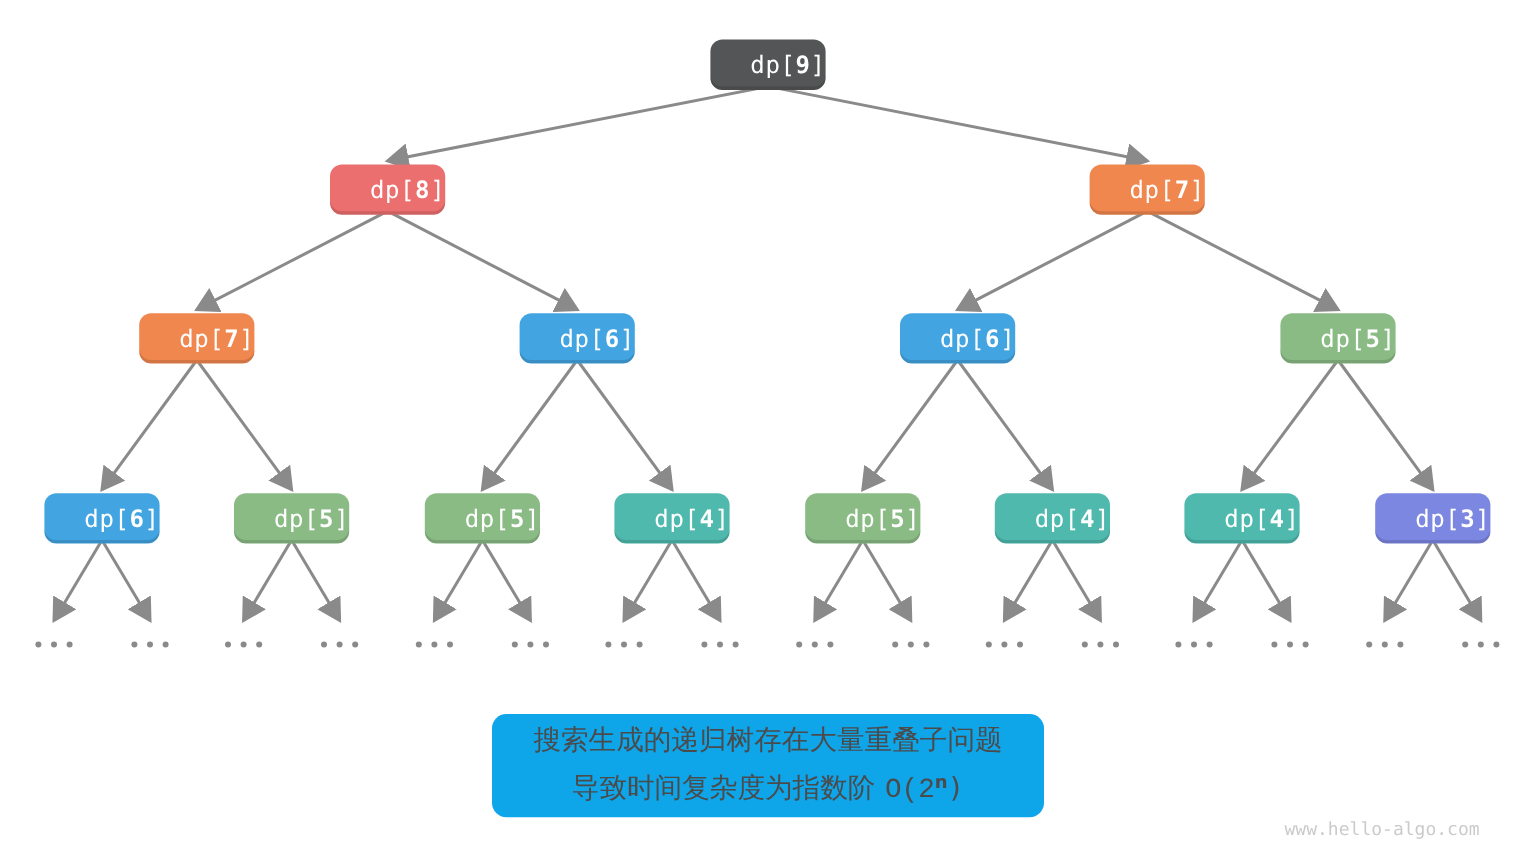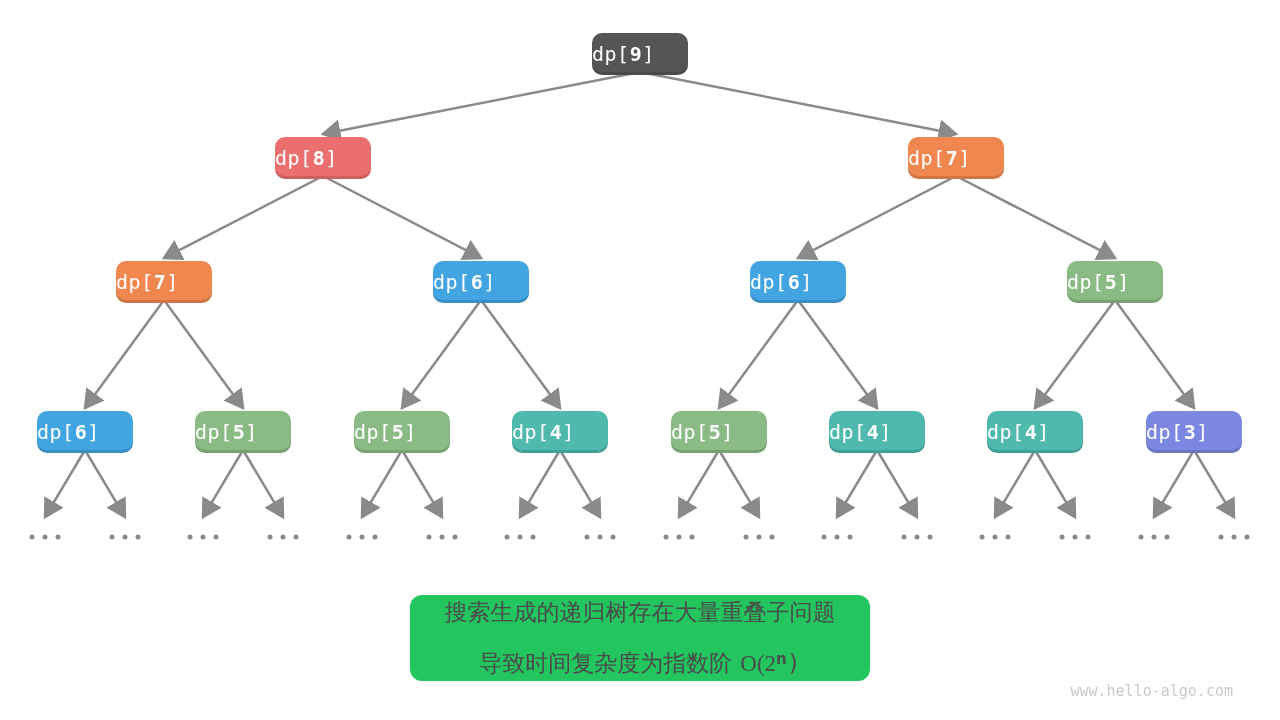--- a/index.html
+++ b/index.html
@@ -4,42 +4,42 @@
 <style>
   html,body{margin:0;padding:0;}
   body{
     width:1280px;height:720px;position:relative;background:#ffffff;
     font-family:"DejaVu Sans",sans-serif;overflow:hidden;
   }
   .stage{position:absolute;inset:0;width:1280px;height:720px;}
   svg.edges{position:absolute;left:0;top:0;width:1280px;height:720px;pointer-events:none;}
   .node{
     position:absolute;width:96px;height:42px;border-radius:10px;
-    display:flex;align-items:center;justify-content:flex-start;
+    display:flex;align-items:center;justify-content:flex-end;
     color:#ffffff;font-family:"DejaVu Sans Mono",monospace;font-size:20px;
     box-shadow:inset 0 -3px 0 rgba(0,0,0,0.13);
     letter-spacing:0.5px;
   }
   .node .val{font-weight:bold;}
   .ellipsis{
     position:absolute;transform:translate(-50%,-50%);
     display:flex;align-items:center;white-space:nowrap;
   }
   .ellipsis .dot{
     width:5px;height:5px;border-radius:50%;background:#8a8a8a;
     display:inline-block;margin:0 4px;
   }
   .caption{
     position:absolute;left:50%;transform:translateX(-50%);
     top:595px;width:460px;height:86px;box-sizing:border-box;
     background:#efefef;border-radius:12px;
     display:flex;flex-direction:column;align-items:center;justify-content:center;
     color:#4b4b4b;font-size:23px;line-height:35px;text-align:center;
   }
-  .caption .math{font-family:Liberation Serif, serif;margin-left:8px;}
+  .caption .math{font-family:Liberation Mono, monospace;margin-left:8px;}
   .caption .math2{font-family:"DejaVu Sans Mono",monospace;}
   .caption sup{font-weight:bold;font-size:15px;vertical-align:7px;}
   .watermark{
     position:absolute;right:47px;top:682px;
     font-family:"DejaVu Sans Mono",monospace;font-size:15px;color:#cbcbcb;
   }
 </style>
 </head>
 <body>
 
@@ -234,21 +234,21 @@
         <i class="dot"></i>
         <i class="dot"></i>
       </div>
       <div class="ellipsis" aria-label="..." style="left: 1234px; top: 537px;">
         <i class="dot"></i>
         <i class="dot"></i>
         <i class="dot"></i>
       </div>
     </div>
 
-  <div class="caption" style="background: #22c55e; color: rgb(75, 75, 75); justify-content: space-between;">
+  <div class="caption" style="background: #0ea5e9; color: rgb(75, 75, 75);">
     <div>
       <span>搜索生成的递归树存在大量重叠子问题</span>
     </div>
     <div>
       <span>导致时间复杂度为指数阶</span><span class="math">O(2</span><sup>n</sup><span class="math2">)</span>
     </div>
   </div>
 
   <div class="watermark" style="color: rgb(203, 203, 203);">www.hello-algo.com</div>
 

